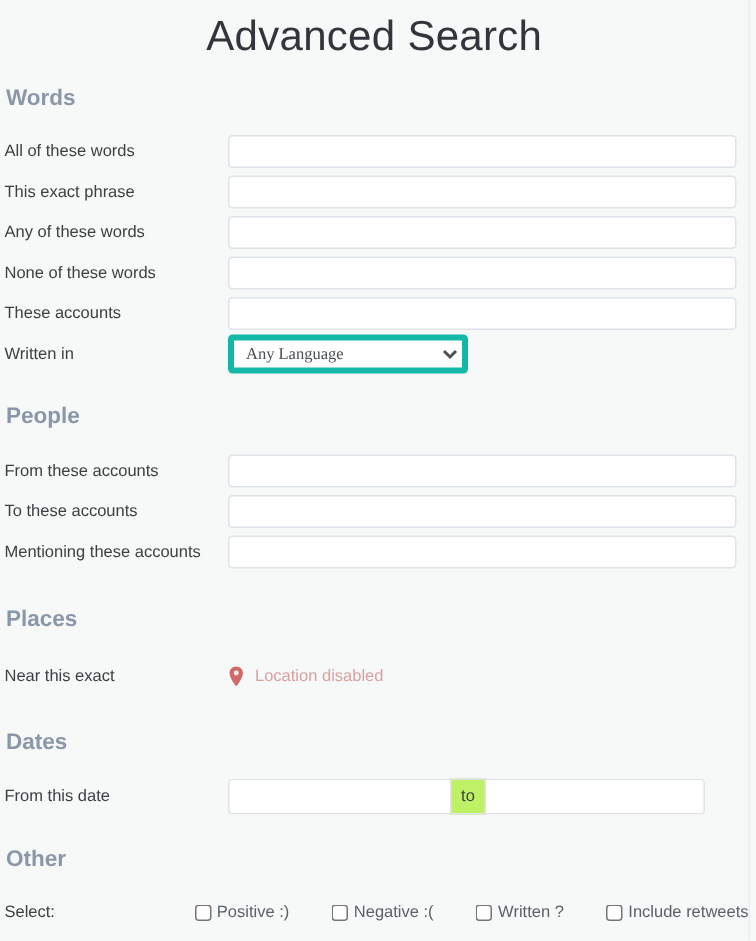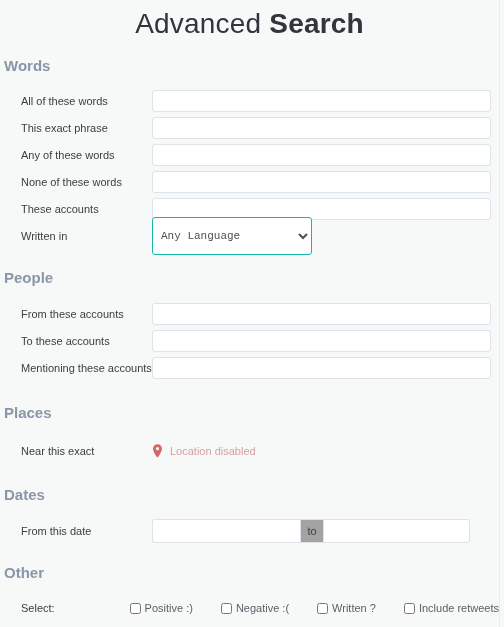--- a/index.html
+++ b/index.html
@@ -30,41 +30,41 @@
     font-size: 28px;
     font-weight: 400;
     color: #30363c;
     letter-spacing: 0.2px;
     margin: 0;
     padding-top: 4px;
     line-height: 40px;
     white-space: nowrap;
   }
   .page-title .strong {
-    font-weight: 700;
+    font-weight: 400;
   }
 
   
   .section-heading {
     font-size: 15px;
     font-weight: 700;
     color: #8a97a8;
     padding-left: 4px;
     line-height: 16px;
   }
 
   .form-row {
     display: flex;
     align-items: center;
     height: 27px;
   }
   .form-label {
     width: 152px;
     box-sizing: border-box;
-    padding-left: 21px;
+    padding-left: 3px;
     font-size: 11px;
     color: #3c4043;
     line-height: 14px;
     white-space: nowrap;
   }
 
   
   .text-input {
     height: 22px;
     box-sizing: border-box;
@@ -74,27 +74,27 @@
     outline: none;
     font-family: "Liberation Sans", sans-serif;
     font-size: 11px;
     color: #3c4043;
     padding: 0 6px;
     width: 339px;
   }
   .text-input::placeholder { color: #b9c0c7; }
 
   select.lang-select {
-    height: 38px;
+    height: 26px;
     box-sizing: border-box;
     width: 160px;
     background: #ffffff;
-    border: 1px solid #14b8a6;
+    border: 4px solid #14b8a6;
     border-radius: 3px;
-    font-family: Liberation Mono, monospace;
+    font-family: Liberation Serif, serif;
     font-size: 11px;
     color: #4a5056;
     padding: 0 4px;
     outline: none;
   }
 
   
   .place-row { height: 30px; }
   .location-note {
     display: flex;
@@ -134,21 +134,21 @@
   }
   .date-to {
     width: 146px;
     border-radius: 0 3px 3px 0;
     border-left: none;
   }
   .date-addon {
     height: 24px;
     box-sizing: border-box;
     width: 24px;
-    background: #a3a3a3;
+    background: #bef264;
     border: 1px solid #dde3e8;
     font-size: 11px;
     color: #3c4043;
     display: flex;
     align-items: center;
     justify-content: center;
   }
 
   
   .checkbox-row {

